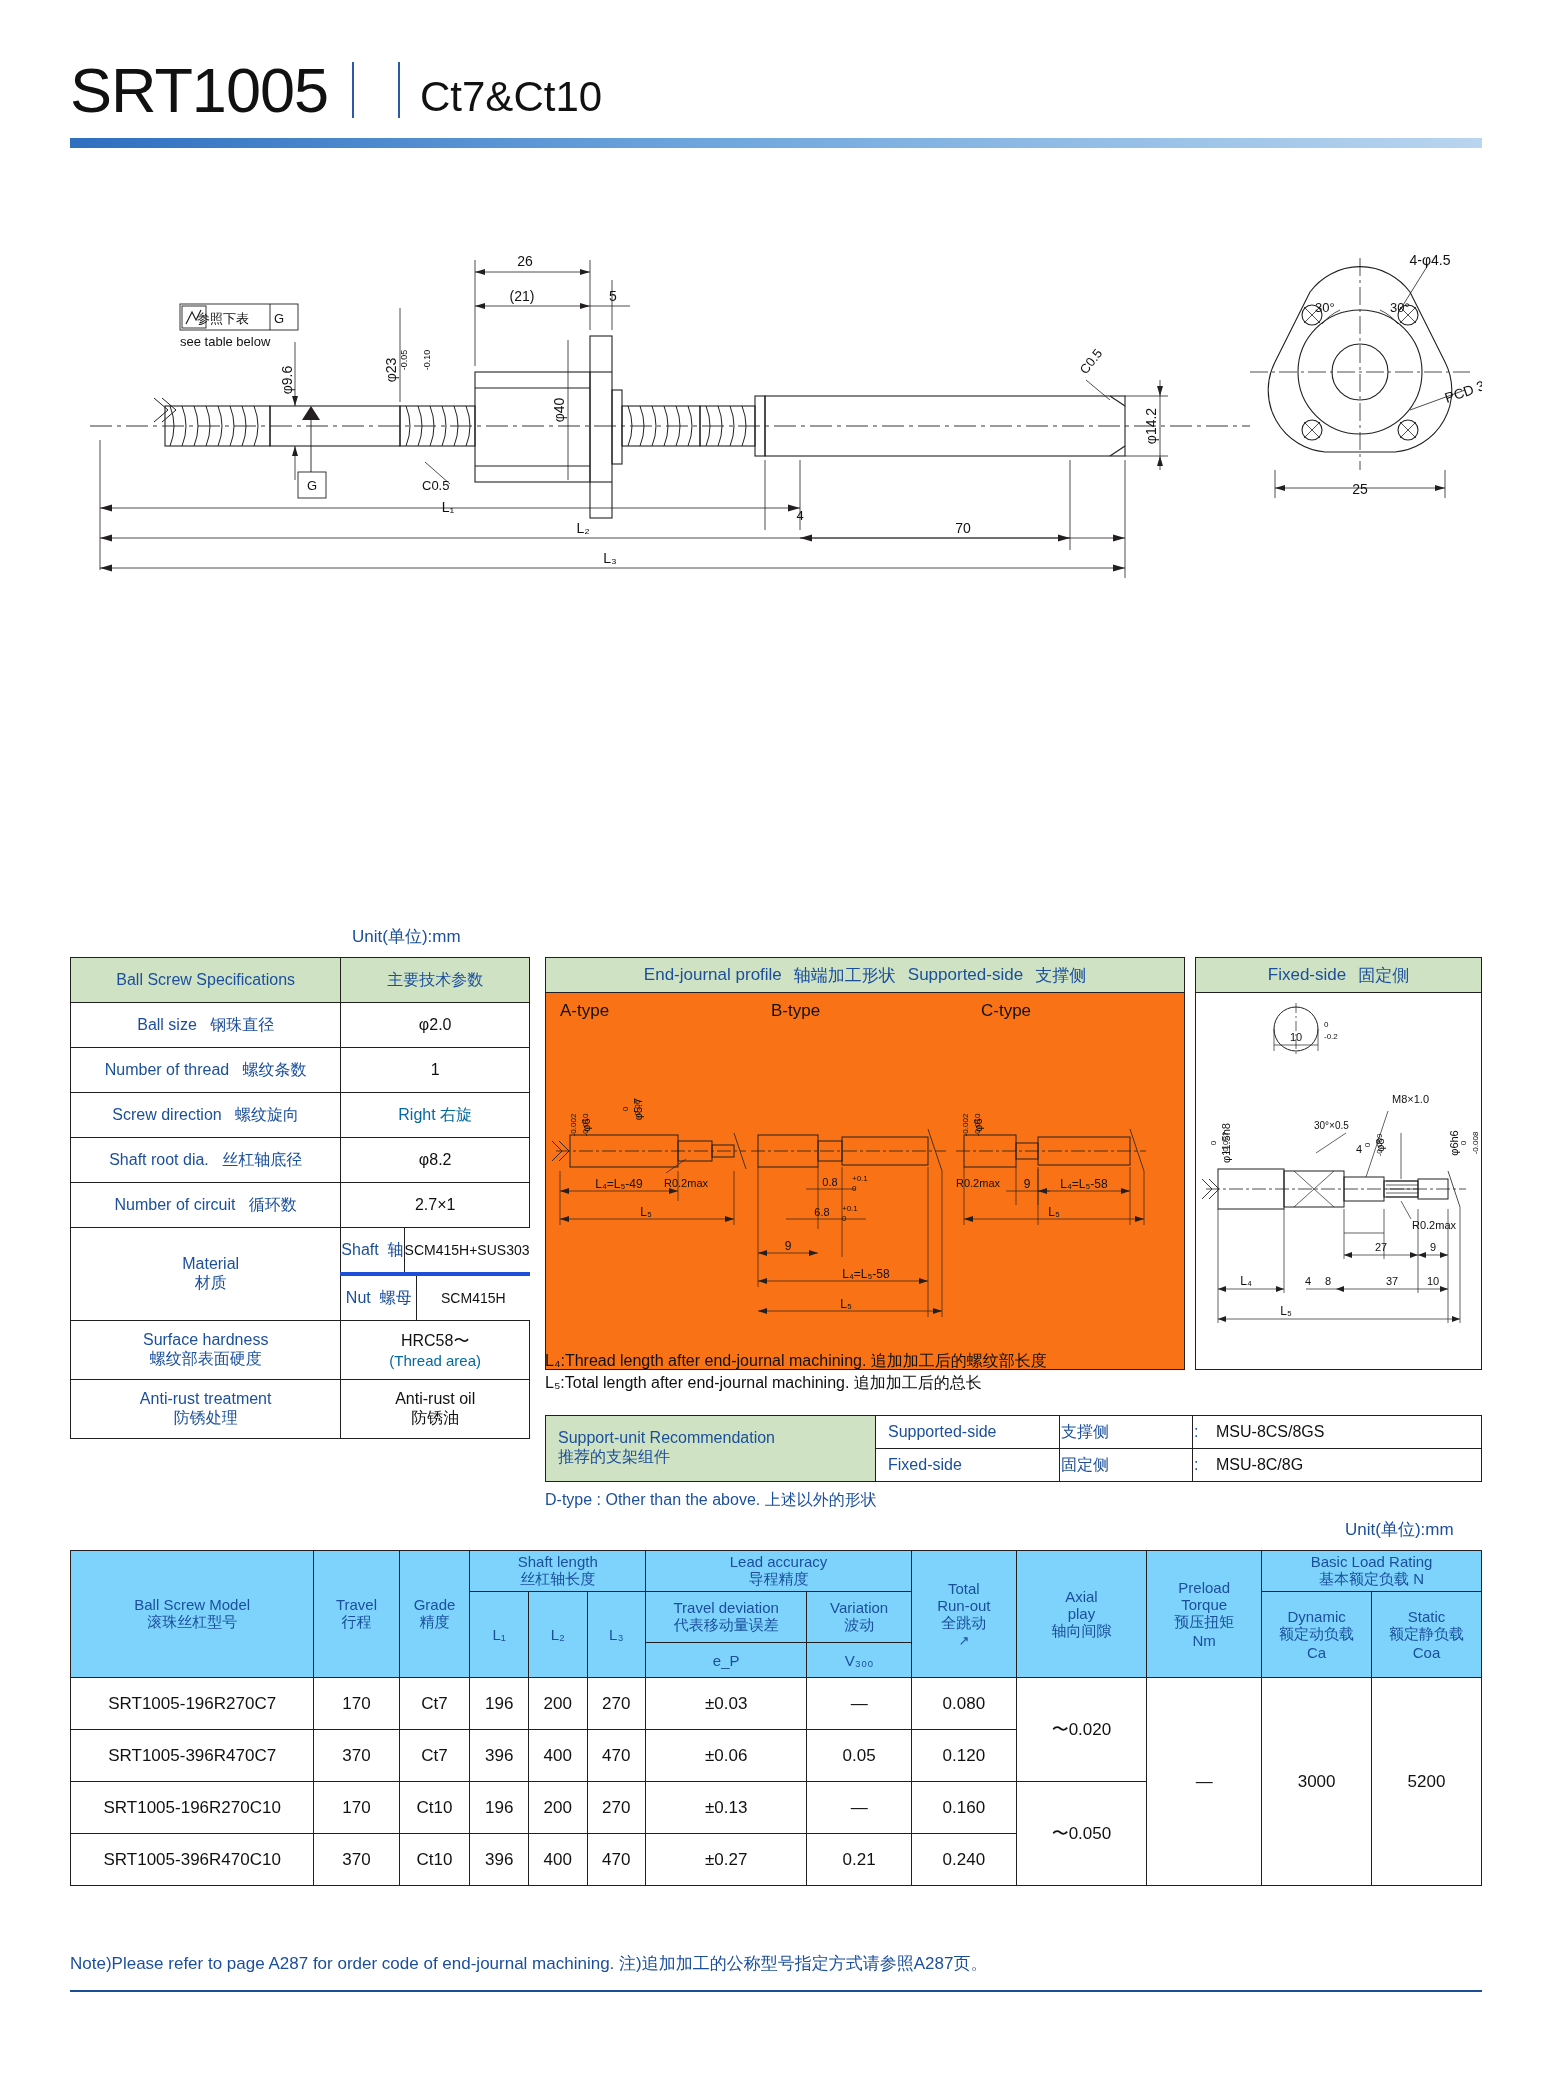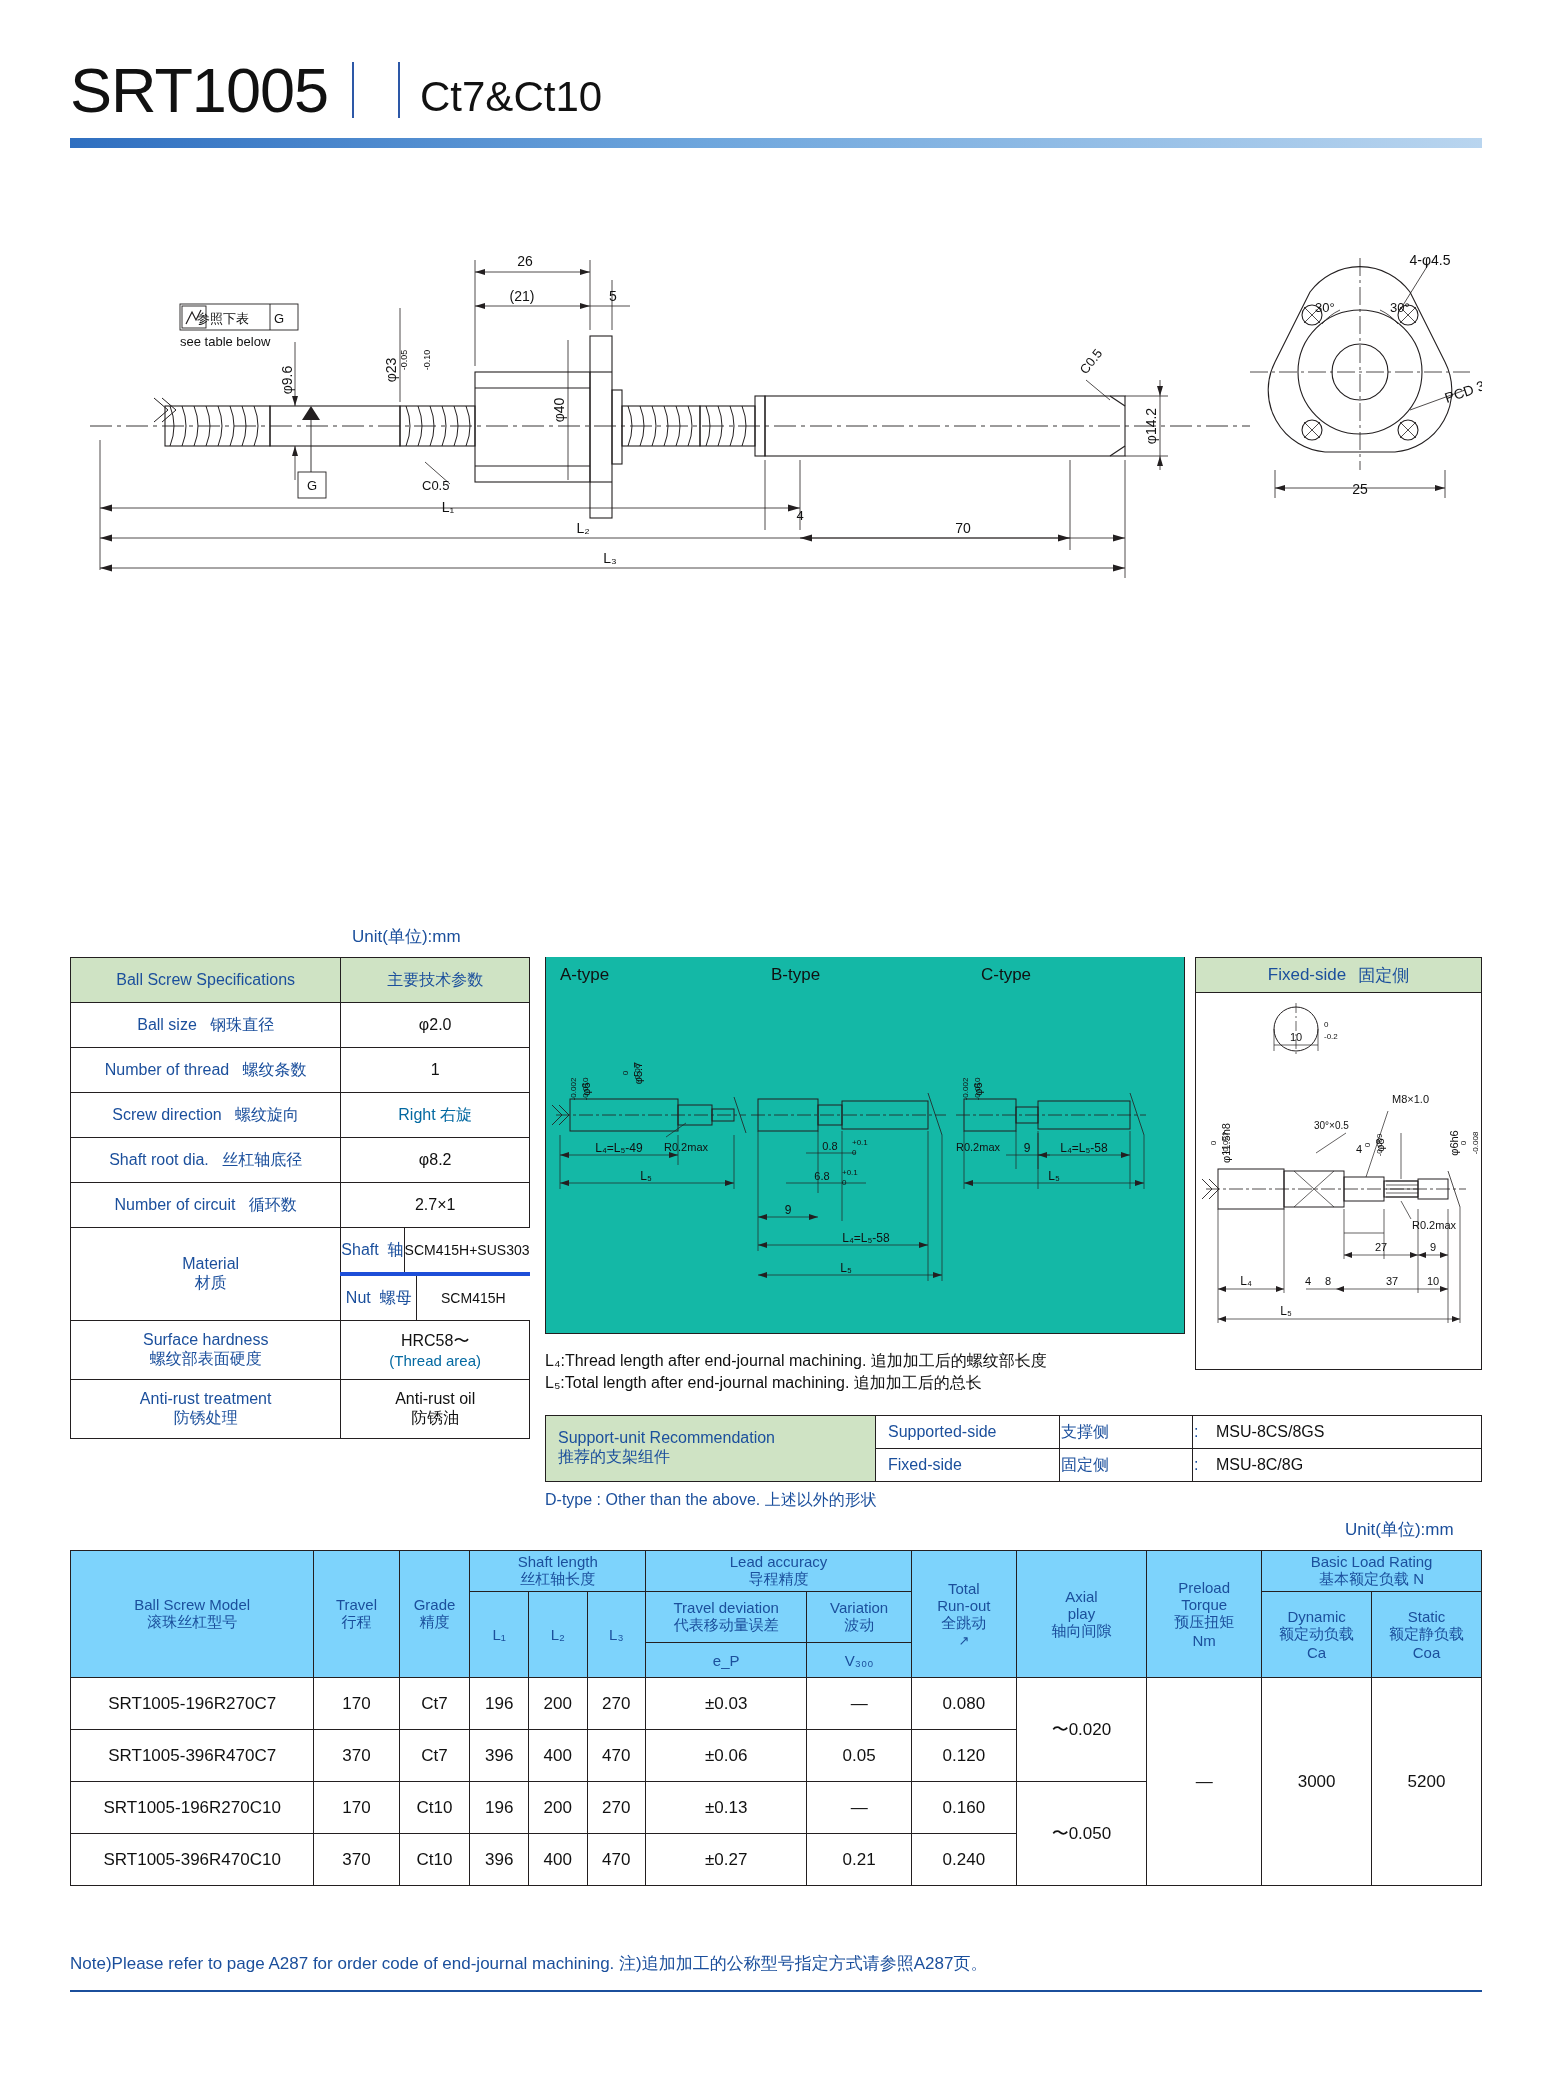--- a/index.html
+++ b/index.html
@@ -39,21 +39,21 @@
   .val{color:#111;}
   .blue{color:#0369a1;}
 
   
   .spec{position:absolute;left:70px;top:957px;width:460px;}
   .spec td{height:44px;}
 
   
   .ej{position:absolute;left:545px;top:957px;width:640px;}
   .ejhdr{border:1px solid #231f20;background:#cfe3c4;color:#1b4f9c;height:34px;display:flex;align-items:center;justify-content:center;font-size:17px;gap:12px;}
-  .ejbody{border:1px solid #231f20;border-top:none;height:376px;position:relative;background:#14b8a6;}
+  .ejbody{border:1px solid #231f20;border-top:none;height:376px;position:relative;background:#f97316;}
   .tlbl{position:absolute;font-size:17px;color:#111;}
 
   
   .fx{position:absolute;left:1195px;top:957px;width:287px;}
   .fxbody{border:1px solid #231f20;border-top:none;height:376px;position:relative;background:#fff;}
 
   .note-l{position:absolute;left:545px;top:1350px;width:940px;font-size:16px;color:#111;line-height:22px;}
   .sup{position:absolute;left:545px;top:1415px;width:937px;}
   .sup td{border:1px solid #231f20;font-size:16px;height:30px;}
   .dtype{position:absolute;left:545px;top:1490px;font-size:16px;color:#1b4f9c;}
@@ -350,20 +350,26 @@
       </td>
       <td class="val">
         <div>Anti-rust oil</div>
         <div>防锈油</div>
       </td>
     </tr>
   </tbody>
     </table>
 
   <div class="ej">
+    <div class="ejhdr">
+      <span>End-journal profile</span>
+      <span>轴端加工形状</span>
+      <span>Supported-side</span>
+      <span>支撑侧</span>
+    </div>
     <div class="ejbody">
       <div class="tlbl" style="left:14px;top:8px;">A-type</div>
       <div class="tlbl" style="left:225px;top:8px;">B-type</div>
       <div class="tlbl" style="left:435px;top:8px;">C-type</div>
 
       <svg width="638" height="340" viewBox="0 0 638 340" style="position:absolute;left:0;top:36px;">
         <g stroke="#231f20" fill="none" stroke-width="1">
 
           <line x1="10" y1="122" x2="200" y2="122" stroke-dasharray="14,3,3,3" stroke-width="0.8"></line>
           <path d="M6 112 l10 10 l-10 10 M13 112 l10 10 l-10 10" stroke-width="0.9"></path>

